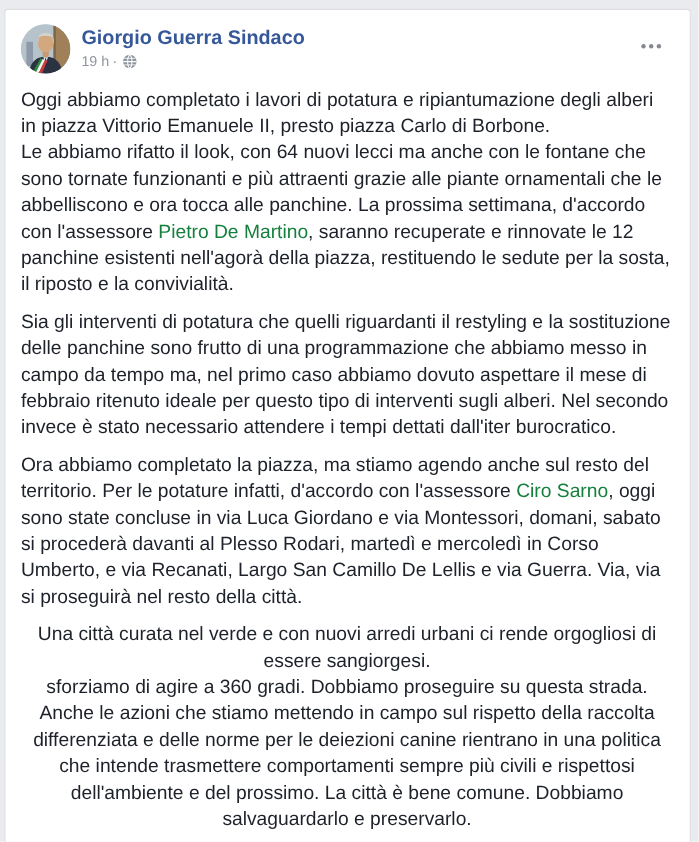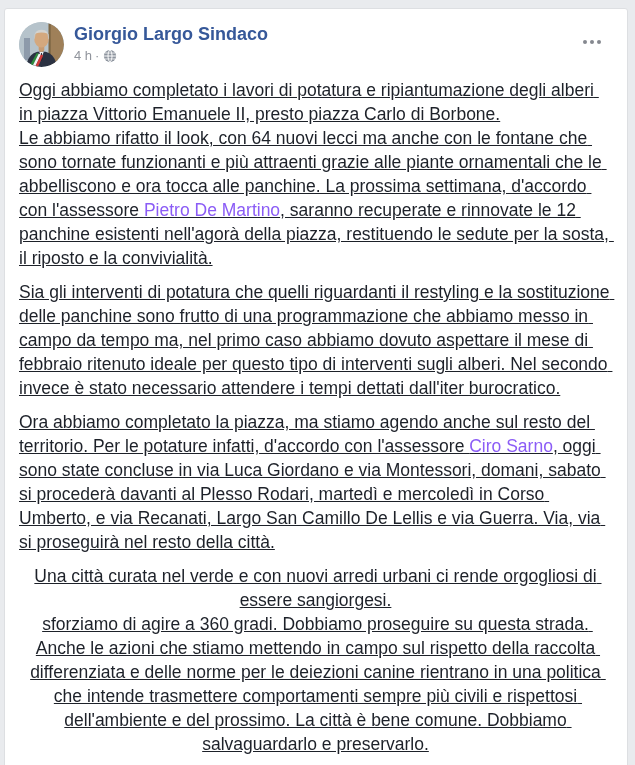--- a/index.html
+++ b/index.html
@@ -88,25 +88,24 @@
   }
   .post-body {
     padding: 11px 15px 12px 14px;
     color: #1d2129;
     font-size: 17.5px;
     line-height: 24px;
   }
   .para {
     margin: 0 0 10px 0;
     white-space: pre-wrap;
-    text-decoration: underline;
   }
   .para:last-child { margin-bottom: 0; text-align: center; }
   .mention {
-    color: #8b5cf6;
+    color: #15803d;
     text-decoration: none;
     cursor: pointer;
   }
 </style>
 </head>
 <body>
 
 <div class="card">
 
   <div class="header">
@@ -132,23 +131,23 @@
           <rect x="19.7" y="23" width="5.6" height="7" rx="2.4" fill="#c89b72"></rect>
           <ellipse cx="22.5" cy="16.8" rx="7.3" ry="8.8" fill="#d4a87e"></ellipse>
           <path d="M15.2 16.5 Q14.7 7.8 22.5 7.7 Q30.3 7.8 29.8 16.5 L29.3 13.2 Q29 10.6 22.5 10.5 Q16 10.6 15.7 13.2 Z" fill="#d3d3d0"></path>
           <path d="M15.2 16.5 Q15 12 16.5 11 L15.8 17.5 Z" fill="#c6c6c3"></path>
           <path d="M29.8 16.5 Q30 12 28.5 11 L29.2 17.5 Z" fill="#c6c6c3"></path>
         </g>
       </svg>
     </div>
 
     <div class="header-text">
-      <a class="author">Giorgio Largo Sindaco</a>
+      <a class="author">Giorgio Guerra Sindaco</a>
       <div class="meta-row">
-        <span>4 h</span>
+        <span>19 h</span>
         <span class="meta-sep">·</span>
         <svg class="globe" viewBox="0 0 16 16">
           <circle cx="8" cy="8" r="7" fill="#8d949e"></circle>
           <g stroke="#ffffff" stroke-width="1.1" fill="none">
             <path d="M1.2 8 H14.8"></path>
             <path d="M2.2 4.6 H13.8" stroke-width="0.9"></path>
             <path d="M2.2 11.4 H13.8" stroke-width="0.9"></path>
             <path d="M8 1 C11 3.2 11 12.8 8 15"></path>
             <path d="M8 1 C5 3.2 5 12.8 8 15"></path>
           </g>

